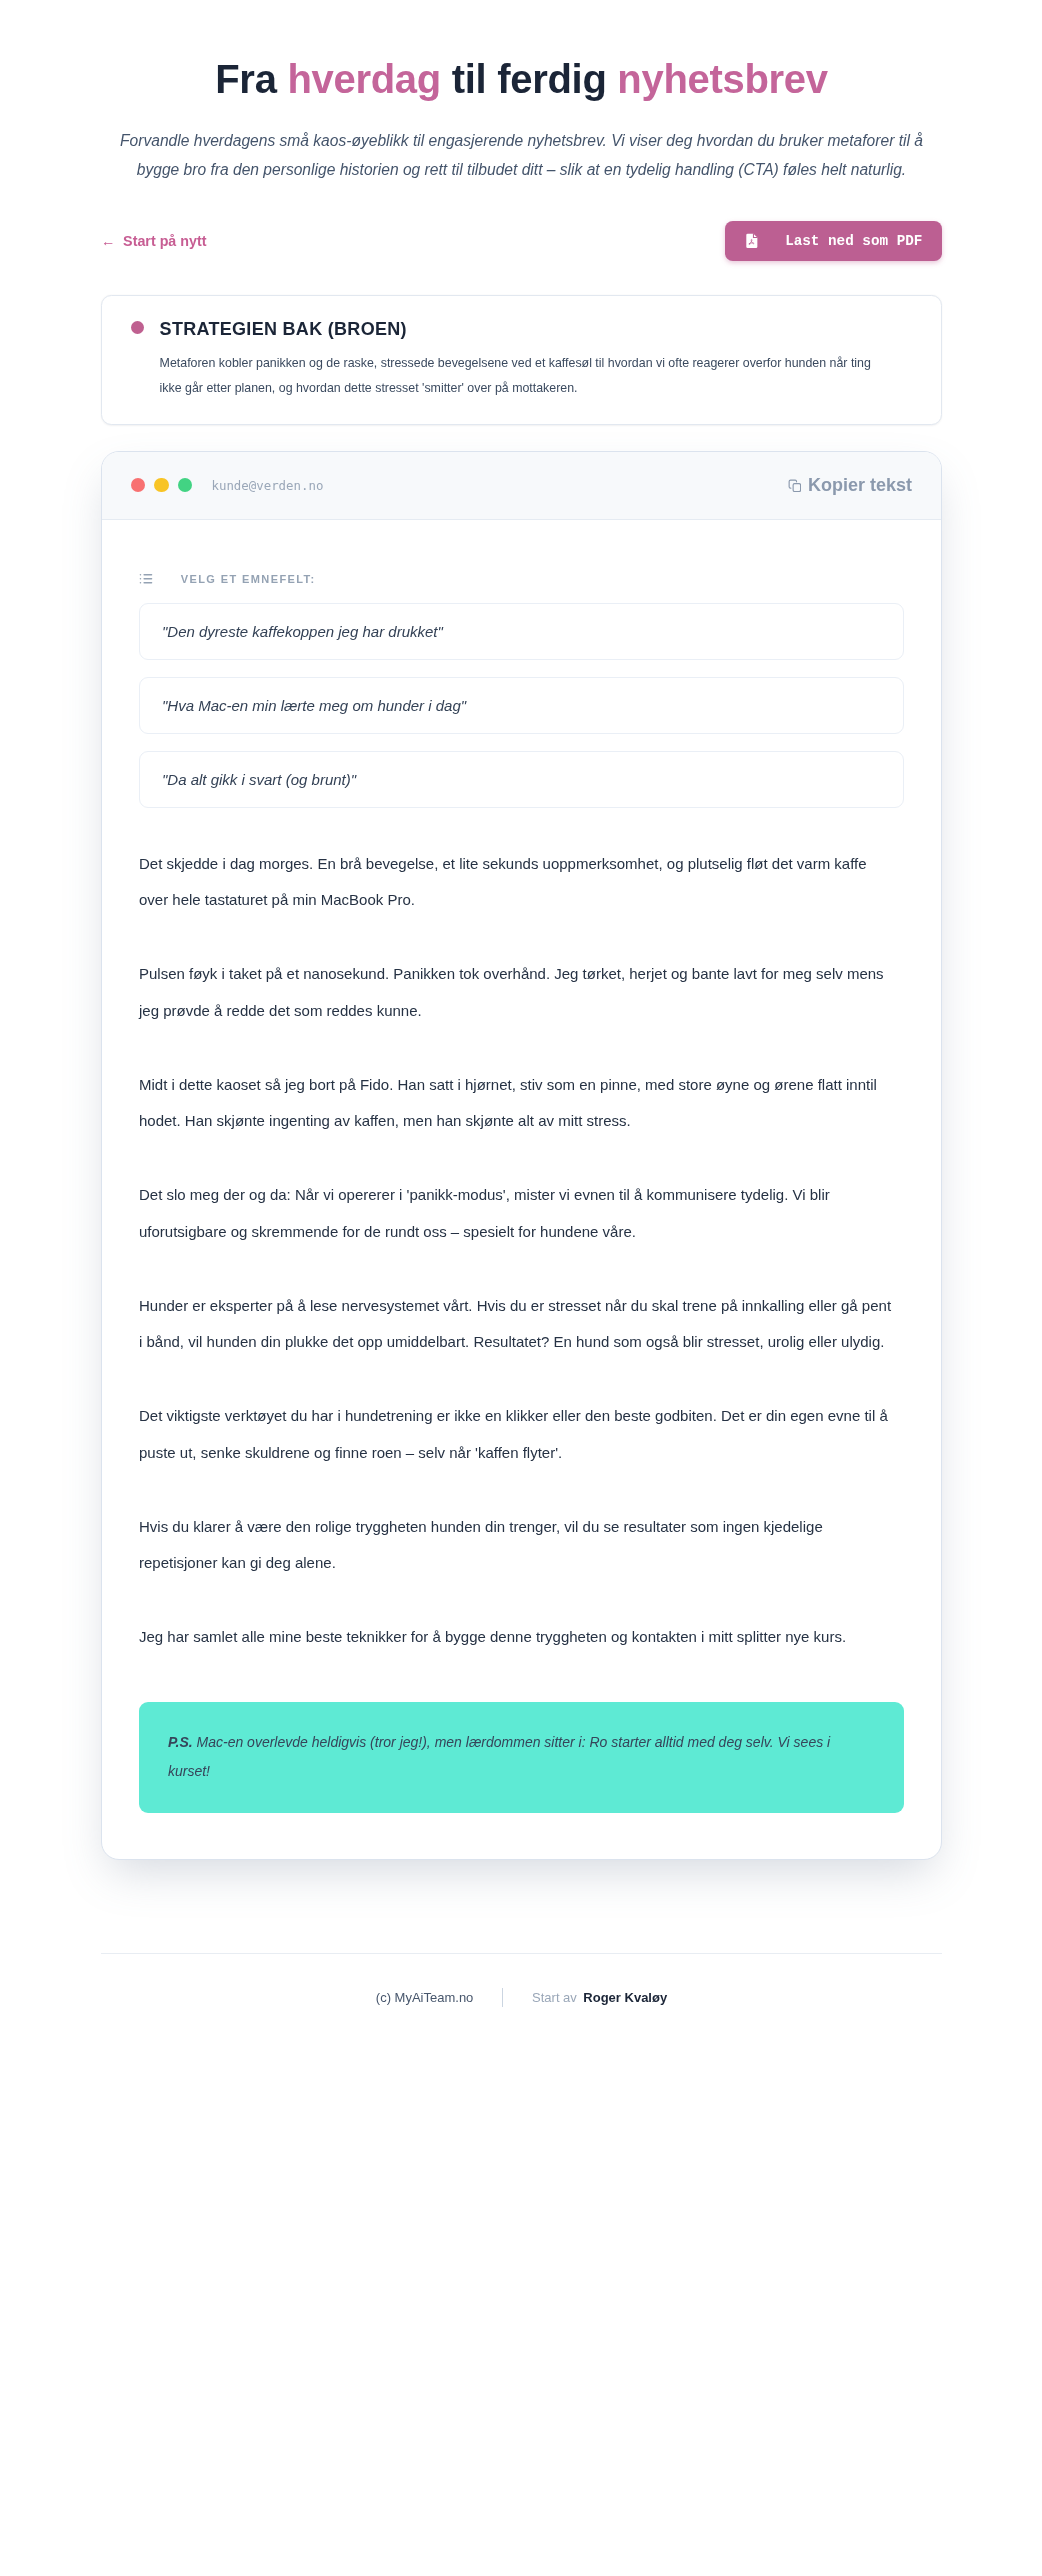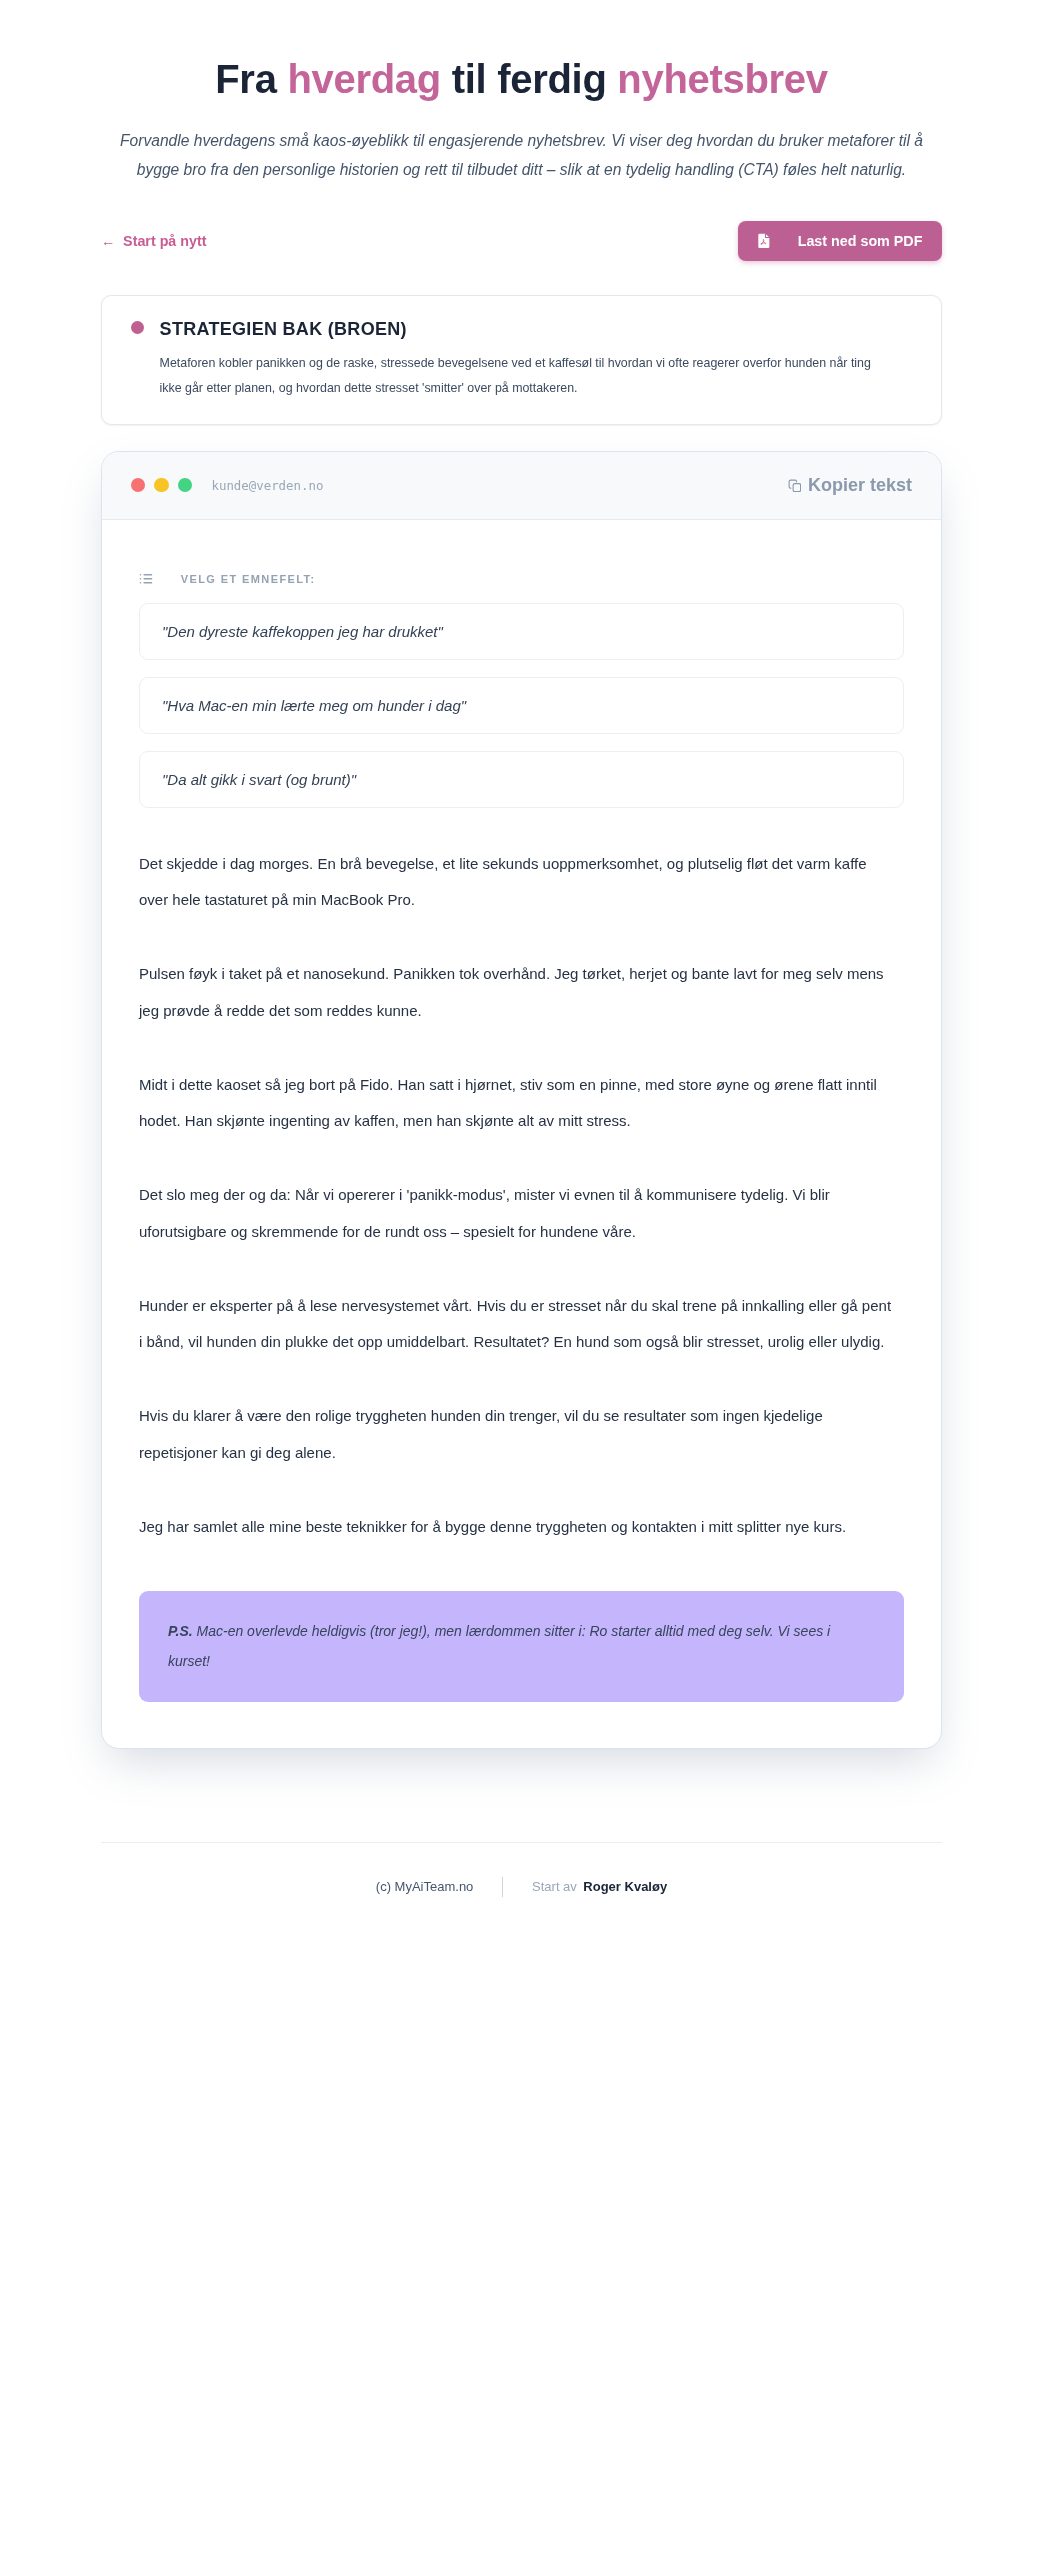--- a/index.html
+++ b/index.html
@@ -33,21 +33,21 @@
   .controls { display:flex; justify-content:space-between; align-items:center; margin-top:37px; }
   .restart-link {
     display:flex; align-items:center; gap:7.8px;
     color:#c75d93; font-weight:700; font-size:14.3px;
     background:none; border:none; padding:0; cursor:pointer;
     font-family:inherit;
   }
   .pdf-button {
     display:flex; align-items:center; gap:26px;
     background:#bc5f92; color:#ffffff;
-    font-weight:700; font-size:14.3px; font-family:Liberation Sans, sans-serif;
+    font-weight:700; font-size:14.3px; font-family:Liberation Mono, monospace;
     border:none; border-radius:7.8px; padding:11.7px 19.6px;
     box-shadow:0 2px 5.2px rgba(188,95,146,.35);
     cursor:pointer;
   }
   .pdf-button svg { display:block; }
 
   
   .strategy-card {
     margin-top:34px;
     background:#ffffff;
@@ -100,21 +100,21 @@
     font-size:15px; font-style:italic; font-weight:500; color:#334155;
     background:#ffffff; cursor:pointer;
   }
 
   .email-text { margin-top:38px; font-size:15px; line-height:2.45; color:#263244; }
   .email-text p { margin:0 0 37px 0; max-width:759px; }
   .email-text p:last-child { margin-bottom:0; }
 
   .ps-box {
     margin-top:46px;
-    background:#c4b5fd; border-radius:9px;
+    background:#5eead4; border-radius:9px;
     padding:26px 29px;
     font-size:14px; font-style:italic; line-height:2.1; color:#36455a;
     max-width:100%;
   }
   .ps-box .ps-label { font-weight:800; }
 
   
   .footer-rule { margin-top:93px; border-top:0.7px solid #e8edf3; }
   .footer {
     padding:34px 0 98px;
@@ -199,20 +199,21 @@
       <div class="subject-box">"Den dyreste kaffekoppen jeg har drukket"</div>
       <div class="subject-box">"Hva Mac-en min lærte meg om hunder i dag"</div>
       <div class="subject-box">"Da alt gikk i svart (og brunt)"</div>
 
       <div class="email-text">
         <p>Det skjedde i dag morges. En brå bevegelse, et lite sekunds uoppmerksomhet, og plutselig fløt det varm kaffe over hele tastaturet på min MacBook Pro.</p>
         <p>Pulsen føyk i taket på et nanosekund. Panikken tok overhånd. Jeg tørket, herjet og bante lavt for meg selv mens jeg prøvde å redde det som reddes kunne.</p>
         <p>Midt i dette kaoset så jeg bort på Fido. Han satt i hjørnet, stiv som en pinne, med store øyne og ørene flatt inntil hodet. Han skjønte ingenting av kaffen, men han skjønte alt av mitt stress.</p>
         <p>Det slo meg der og da: Når vi opererer i 'panikk-modus', mister vi evnen til å kommunisere tydelig. Vi blir uforutsigbare og skremmende for de rundt oss – spesielt for hundene våre.</p>
         <p>Hunder er eksperter på å lese nervesystemet vårt. Hvis du er stresset når du skal trene på innkalling eller gå pent i bånd, vil hunden din plukke det opp umiddelbart. Resultatet? En hund som også blir stresset, urolig eller ulydig.</p>
+        <p>Det viktigste verktøyet du har i hundetrening er ikke en klikker eller den beste godbiten. Det er din egen evne til å puste ut, senke skuldrene og finne roen – selv når 'kaffen flyter'.</p>
         <p>Hvis du klarer å være den rolige tryggheten hunden din trenger, vil du se resultater som ingen kjedelige repetisjoner kan gi deg alene.</p>
         <p>Jeg har samlet alle mine beste teknikker for å bygge denne tryggheten og kontakten i mitt splitter nye kurs.</p>
       </div>
 
       <div class="ps-box"><span class="ps-label">P.S.</span><span> Mac-en overlevde heldigvis (tror jeg!), men lærdommen sitter i: Ro starter alltid med deg selv. Vi sees i kurset!</span></div>
 
     </div>
   </div>
 
   <div class="footer-rule"></div>

